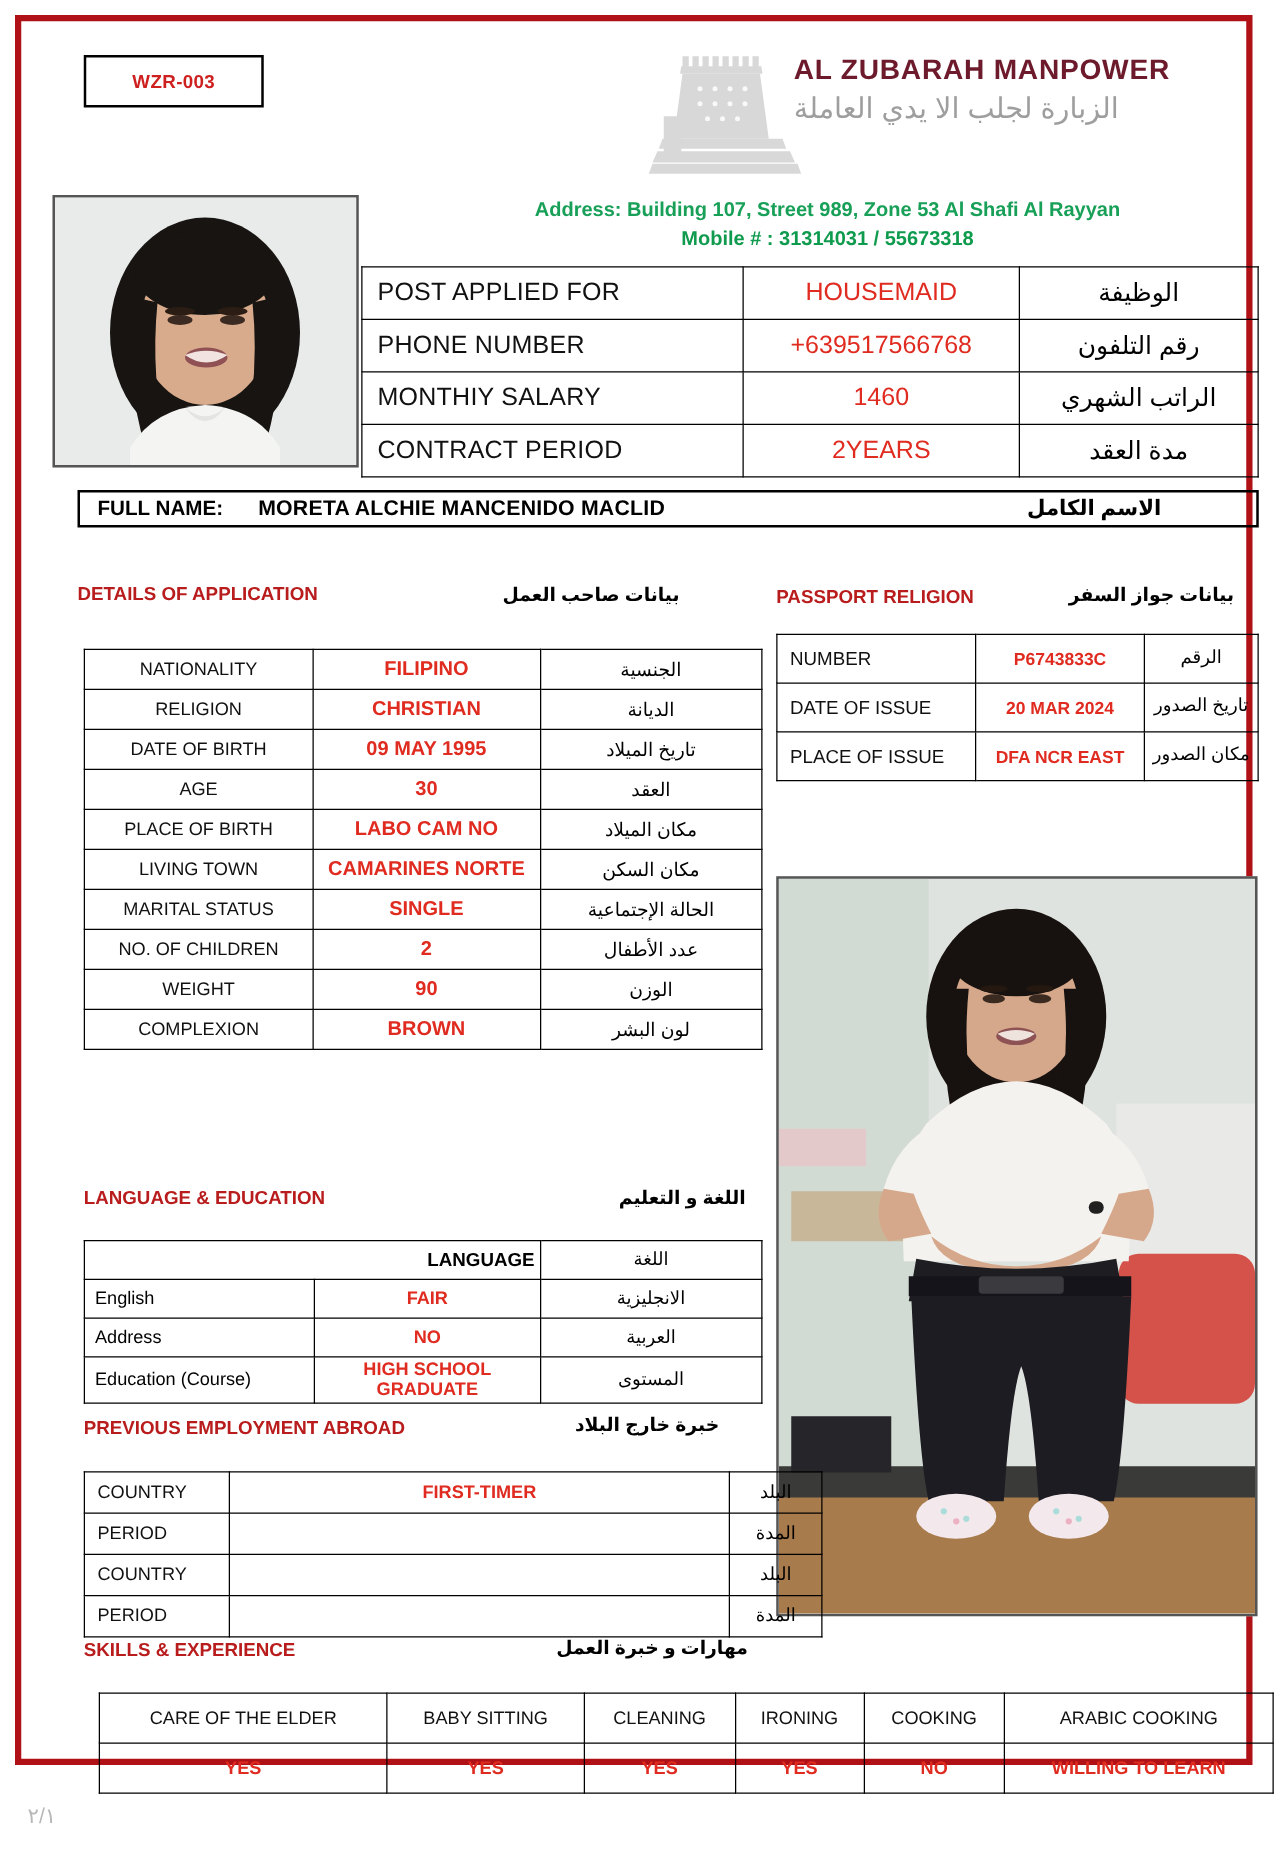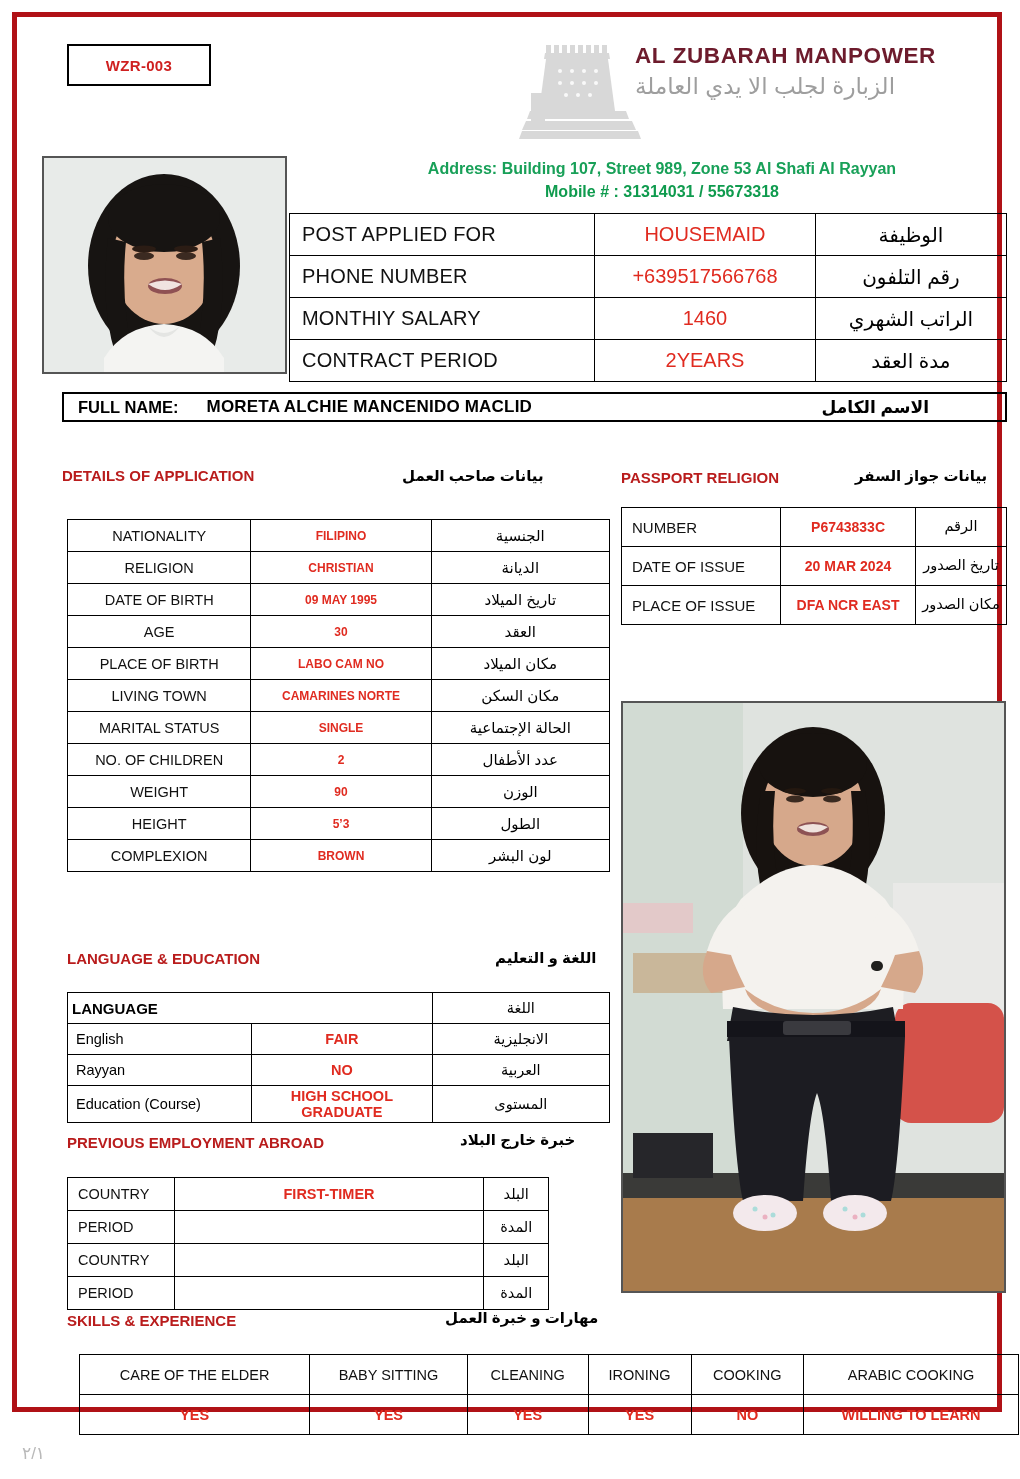--- a/index.html
+++ b/index.html
@@ -51,37 +51,37 @@
   .name-lbl{font-size:16.5px;font-weight:bold;margin-left:14px;}
   .name-val{font-size:17px;font-weight:bold;margin-left:28px;letter-spacing:.2px;}
   .name-ar{font-size:17px;font-weight:bold;margin-left:auto;margin-right:76px;direction:rtl;}
   
   .sec{position:absolute;font-size:15px;font-weight:bold;color:#b91c1c;}
   .sec-ar{position:absolute;font-size:15px;font-weight:bold;direction:rtl;}
   
   .det-tbl{position:absolute;left:50px;top:502px;width:543px;}
   .det-tbl td{height:27px;font-size:14.5px;}
   .det-tbl td.lbl{width:182px;}
-  .det-tbl td.val{width:181px;font-size:12px;}
+  .det-tbl td.val{width:181px;font-size:16px;}
   .det-tbl td.ar{width:180px;font-size:15px;}
   
   .pp-tbl{position:absolute;left:604px;top:490px;width:386px;}
   .pp-tbl td{font-size:15px;height:34px;}
   .pp-tbl td.lbl{width:160px;text-align:left;padding-left:10px;}
   .pp-tbl td.val{width:136px;font-size:14px;}
   .pp-tbl td.ar{width:90px;font-size:14.5px;line-height:1.1;}
   
   .lang-tbl{position:absolute;left:50px;top:975px;width:543px;}
   .lang-tbl td{height:26px;font-size:14.5px;}
-  .lang-tbl td.head{text-align:left;font-weight:bold;font-size:15px;}
+  .lang-tbl td.head{text-align:right;font-weight:bold;font-size:15px;}
   .lang-tbl td.lname{text-align:left;padding-left:8px;width:182px;}
   .lang-tbl td.val{width:181px;}
   .lang-tbl td.ar{width:180px;}
   
-  .emp-tbl{position:absolute;left:50px;top:1160px;width:482px;border-radius:13px;}
+  .emp-tbl{position:absolute;left:50px;top:1160px;width:591px;border-radius:13px;}
   .emp-tbl td{height:28px;font-size:14.5px;}
   .emp-tbl td.lbl{width:98px;text-align:left;padding-left:10px;}
   .emp-tbl td.val{width:382px;}
   .emp-tbl td.ar{width:63px;}
   
   .skl-tbl{position:absolute;left:50px;top:1337px;width:940px;margin-left:12px;}
   .skl-tbl td{height:35px;font-size:14.5px;text-align:center;}
   .skl-tbl td.val{font-size:14.5px;}
   .corner-mark{
     position:absolute;left:22px;top:1443px;font-size:17px;color:#b9b9b9;
@@ -238,25 +238,20 @@
         </tr>
       <tr>
           <td class="lbl">NO. OF CHILDREN</td>
           <td class="val">2</td>
           <td class="ar">عدد الأطفال</td>
         </tr>
       <tr>
           <td class="lbl">WEIGHT</td>
           <td class="val">90</td>
           <td class="ar">الوزن</td>
-        </tr>
-      <tr>
-          <td class="lbl">HEIGHT</td>
-          <td class="val">5’3</td>
-          <td class="ar">الطول</td>
         </tr>
       <tr>
           <td class="lbl">COMPLEXION</td>
           <td class="val">BROWN</td>
           <td class="ar">لون البشر</td>
         </tr>
     </tbody>
   </table>
 
   <table class="tbl pp-tbl">
@@ -336,21 +331,21 @@
       <tr>
         <td class="head" colspan="2">LANGUAGE</td>
         <td class="ar">اللغة</td>
       </tr>
       <tr>
           <td class="lname">English</td>
           <td class="val">FAIR</td>
           <td class="ar">الانجليزية</td>
         </tr>
       <tr>
-          <td class="lname">Rayyan</td>
+          <td class="lname">Address</td>
           <td class="val">NO</td>
           <td class="ar">العربية</td>
         </tr>
       <tr>
           <td class="lname">Education (Course)</td>
           <td class="val">HIGH SCHOOL GRADUATE</td>
           <td class="ar">المستوى</td>
         </tr>
     </tbody>
   </table>

